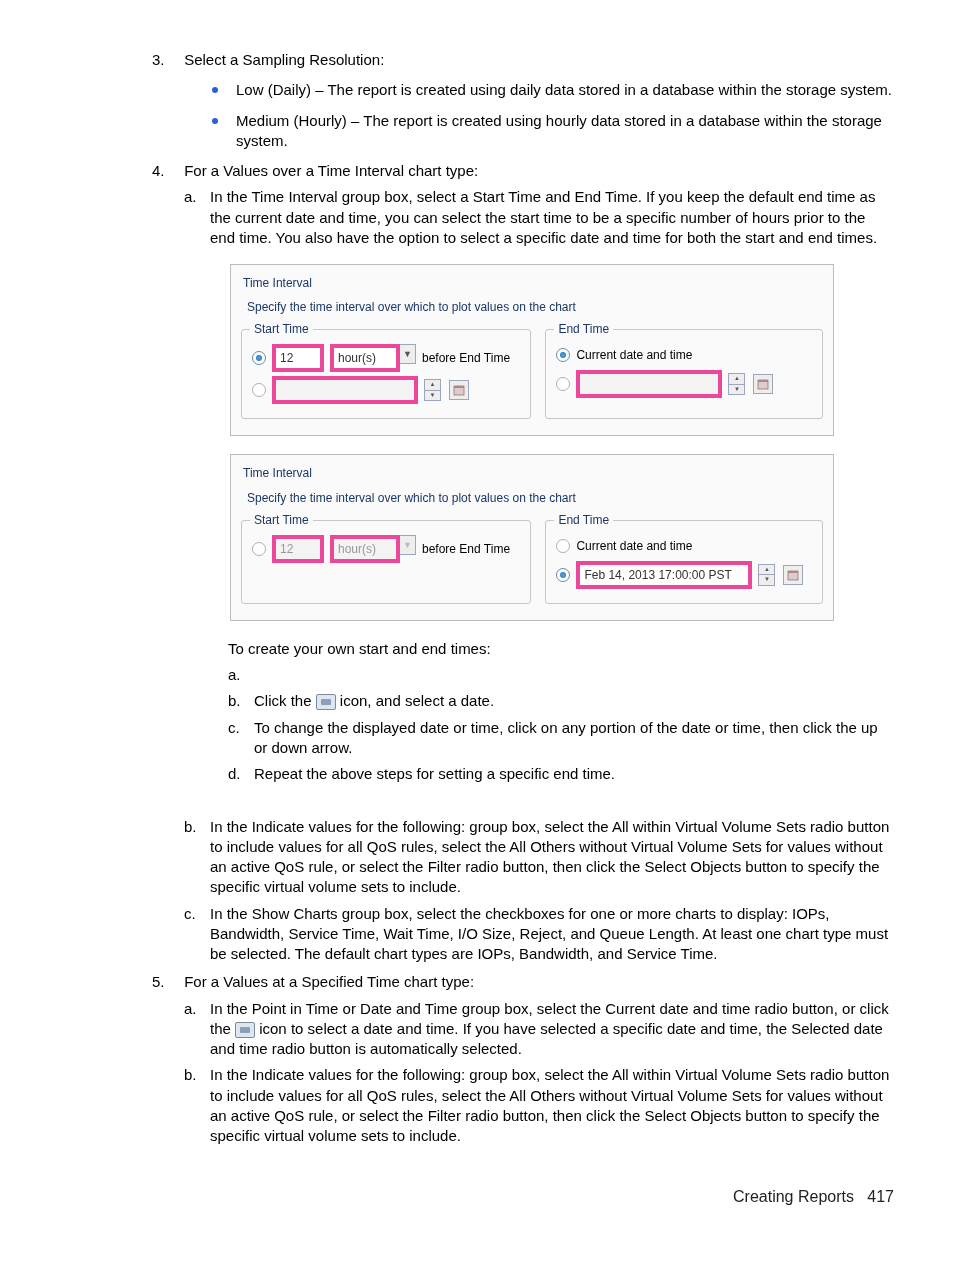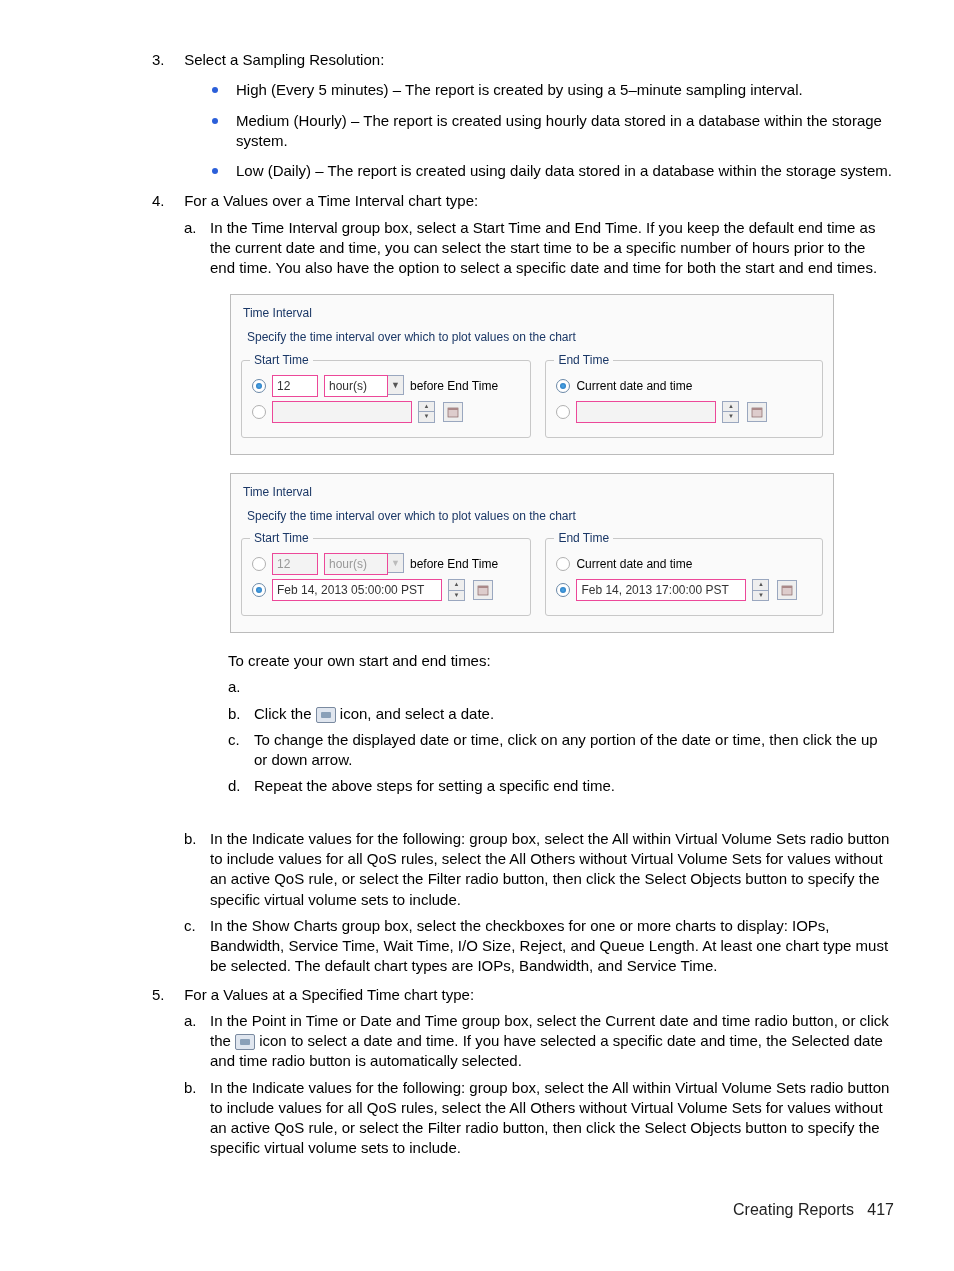--- a/index.html
+++ b/index.html
@@ -59,21 +59,21 @@
     display:inline-flex;align-items:center;justify-content:center;
     background:#fff;
     flex-shrink:0;
   }
   .radio.selected::after {
     content:""; width:6px;height:6px;border-radius:50%;
     background:radial-gradient(circle,#4fa8e8,#1e6fb8);
   }
   .radio.unselected { border-color:#b0b0b0; }
   .txt {
-    border:1px solid #ec4899; background:#fff;
+    border:4px solid #ec4899; background:#fff;
     height:18px; padding:1px 4px; font-size:12px; color:#333;
     display:inline-flex;align-items:center;
   }
   .txt.small { width:36px; }
   .txt.mid { width:54px;text-align:center; }
   .txt.wide { width:160px; }
   .txt.disabled { background:#f3f3f3; color:#999; }
   .dd-arrow {
     width:15px;height:18px;border:1px solid #9aa7bf;border-left:none;
     background:#eee;display:inline-flex;align-items:center;justify-content:center;
@@ -110,29 +110,25 @@
 <body>
 
 <div class="item3">
   <span class="ol-number">3.</span>
   <span>
     <span>Select a </span><b>Sampling Resolution</b><span>:</span>
   </span>
   <div class="bullet-list" id="step3-bullets">
       <div class="bullet-row">
         <div class="bullet-dot"></div>
-        <div><b>High (Every 5 minutes</b>) – The report is created by using a 5–minute sampling interval.</div>
+        <div><b>Low (Daily)</b> – The report is created using daily data stored in a database within the storage system.</div>
       </div>
       <div class="bullet-row">
         <div class="bullet-dot"></div>
         <div><b>Medium (Hourly)</b> – The report is created using hourly data stored in a database within the storage system.</div>
-      </div>
-      <div class="bullet-row">
-        <div class="bullet-dot"></div>
-        <div><b>Low (Daily)</b> – The report is created using daily data stored in a database within the storage system.</div>
       </div>
     </div>
 </div>
 
 <div class="item4" style="margin-top:10px;">
   <span class="ol-number">4.</span>
   <span>
     <span>For a </span><b>Values over a Time Interval</b><span> chart type:</span>
   </span>
   <div class="sub-list">
@@ -204,34 +200,20 @@
     <div class="fs" style="flex:1.05;">
       <div class="fs-legend">Start Time</div>
       <div class="radio-row">
         <span class="radio unselected"></span>
         <span class="txt small disabled">12</span>
         <span style="display:inline-flex;">
           <span class="txt mid disabled">hour(s)</span>
           <span class="dd-arrow" style="color:#bbb;">▼</span>
         </span>
         <span class="plain">before End Time</span>
-      </div>
-      <div class="radio-row">
-        <span class="radio selected"></span>
-        <span class="txt wide">Feb 14, 2013 05:00:00 PST</span>
-        <span class="spinner">
-            <div>▲</div>
-            <div>▼</div>
-          </span>
-        <span class="cal">
-          <svg viewBox="0 0 12 12">
-              <rect x="1" y="2" width="10" height="9" fill="#dcc" stroke="#866" stroke-width="0.7"></rect>
-              <rect x="1" y="2" width="10" height="2" fill="#a88"></rect>
-            </svg>
-        </span>
       </div>
     </div>
     <div class="fs">
       <div class="fs-legend">End Time</div>
       <div class="radio-row">
         <span class="radio unselected"></span>
         <span class="plain">Current date and time</span>
       </div>
       <div class="radio-row">
         <span class="radio selected"></span>

